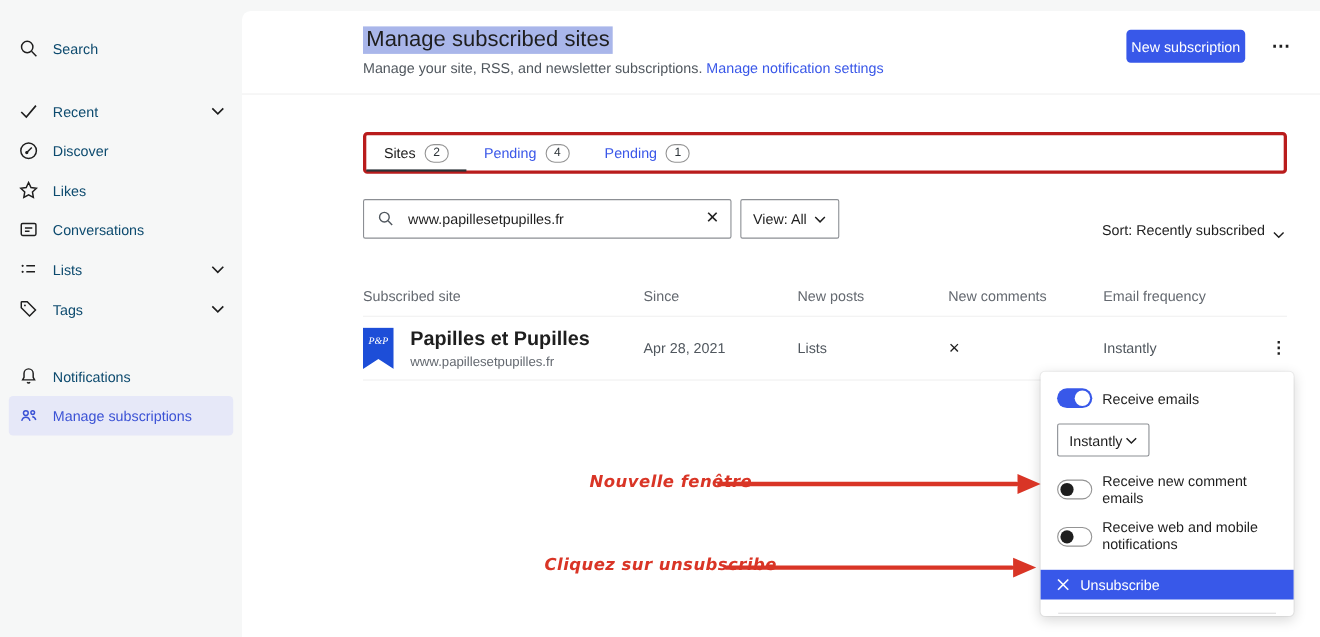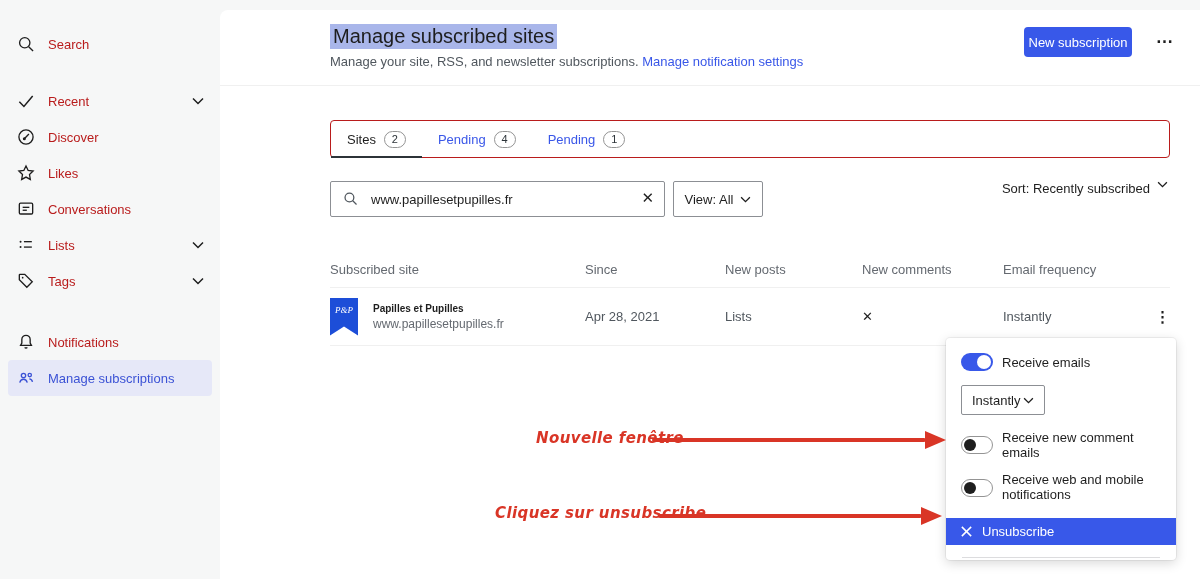--- a/index.html
+++ b/index.html
@@ -10,21 +10,21 @@
     font-family: "Liberation Sans", sans-serif;
     color: #1e1e1e;
     overflow: hidden;
   }
   svg { display:block; }
 
   
   .sidebar { position:absolute; left:0; top:0; width:220px; height:100%; padding-top:26px; }
   .side-item {
     display:flex; align-items:center; gap:12px;
-    height:36px; padding:0 16px; font-size:13px; color:#b91c1c; cursor:pointer;
+    height:36px; padding:0 16px; font-size:13px; color:#0c4a6e; cursor:pointer;
   }
   .side-item .icn { width:20px; height:20px; flex:none; color:#1e1e1e; }
   .side-item .chev { margin-left:auto; }
   .side-gap-1 { height:21px; }
   .side-gap-2 { height:25px; }
   .side-item.active {
     margin:0 8px; padding:0 8px; border-radius:4px;
     background:#e6e8f8; color:#3b52d5;
   }
   .side-item.active .icn { color:#3b52d5; }
@@ -47,21 +47,21 @@
     font-size:13px; font-family:inherit; cursor:pointer;
   }
   .more-btn {
     position:absolute; right:26px; top:20px; font-size:17px; font-weight:bold;
     letter-spacing:1px; cursor:pointer; color:#1e1e1e; line-height:24px;
   }
 
   
   .tabbar {
     position:absolute; left:110px; right:30px; top:110px; height:38px;
-    border:1px solid #b91c1c; border-radius:4px; display:flex; align-items:stretch;
+    border:3px solid #b91c1c; border-radius:4px; display:flex; align-items:stretch;
     background:#fff;
   }
   .tab { position:relative; display:flex; align-items:center; gap:8px; padding:0 16px; font-size:13px; cursor:pointer; color:#3a57e8; }
   .tab.active { color:#1e1e1e; }
   .tab.active::after { content:""; position:absolute; left:0; right:0; bottom:-1px; height:2px; background:#2c3338; }
   .tab-badge {
     border:1px solid #949494; border-radius:10px; min-width:22px; height:17px;
     display:flex; align-items:center; justify-content:center;
     font-size:11px; color:#2c3338; padding:0 6px;
   }
@@ -76,41 +76,41 @@
   .search-box .clear { position:absolute; right:11px; top:8px; font-size:15px; cursor:pointer; color:#1e1e1e; }
 
   .view-select {
     position:absolute; left:453px; top:171px; width:90px; height:36px;
     border:1px solid #8c8f94; border-radius:2px; background:#fff;
     display:flex; align-items:center; justify-content:center; gap:7px;
     font-size:13px; cursor:pointer;
   }
   .sort-select {
     position:absolute; right:32px; top:171px; height:36px;
-    display:flex; align-items:flex-start; gap:7px; font-size:13px; cursor:pointer;
+    display:flex; align-items:flex-end; gap:7px; font-size:13px; cursor:pointer;
   }
 
   
   .tbl-grid { display:grid; grid-template-columns:255px 140px 137px 141px 130px 1fr; align-items:center; }
   .tbl-head {
     position:absolute; left:110px; right:30px; top:242px; height:36px;
     font-size:13px; color:#646970; border-bottom:1px solid #f0f0f0;
   }
   .tbl-row {
     position:absolute; left:110px; right:30px; top:278px; height:58px;
     font-size:13px; color:#50575e; border-bottom:1px solid #f0f0f0;
   }
   .site-cell { display:flex; align-items:center; gap:15px; }
   .favicon {
     width:28px; height:38px; background:#1d4ed8; flex:none;
     clip-path: polygon(0 0, 100% 0, 100% 100%, 50% 76%, 0 100%);
     color:#fff; font-family:"Liberation Serif", serif; font-style:italic;
     font-size:9px; text-align:center; padding-top:7px;
   }
-  .site-name { font-size:10px; font-weight:bold; color:#1e1e1e; margin-bottom:3px; }
+  .site-name { font-size:18px; font-weight:bold; color:#1e1e1e; margin-bottom:3px; }
   .site-url { font-size:12px; color:#646970; }
   .cell-x { font-size:13px; color:#1e1e1e; }
   .row-more { justify-self:end; font-size:15px; font-weight:bold; cursor:pointer; color:#1e1e1e; letter-spacing:0; line-height:1; }
 
   
   .popover {
     position:absolute; left:946px; top:338px; width:230px; height:222px;
     background:#fff; border-radius:4px; z-index:5;
     box-shadow:0 3px 12px rgba(0,0,0,.16), 0 0 0 1px rgba(0,0,0,.05);
     padding:15px 15px 0;

